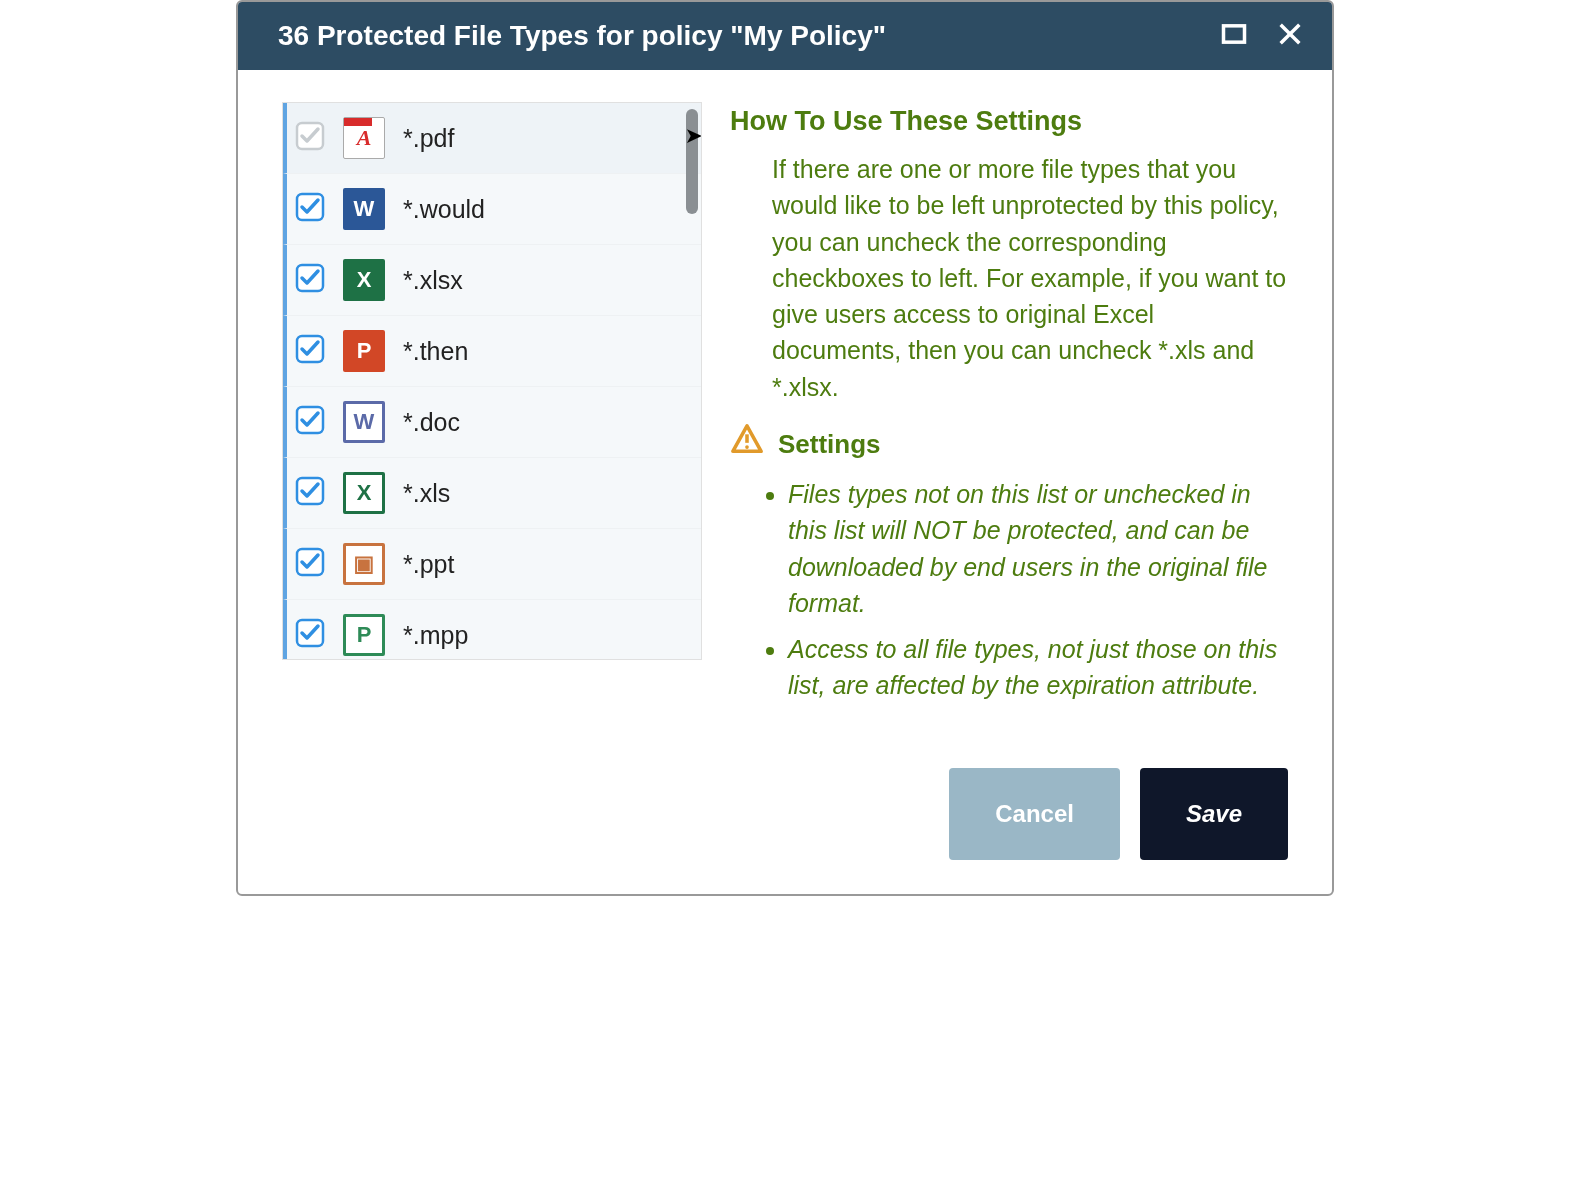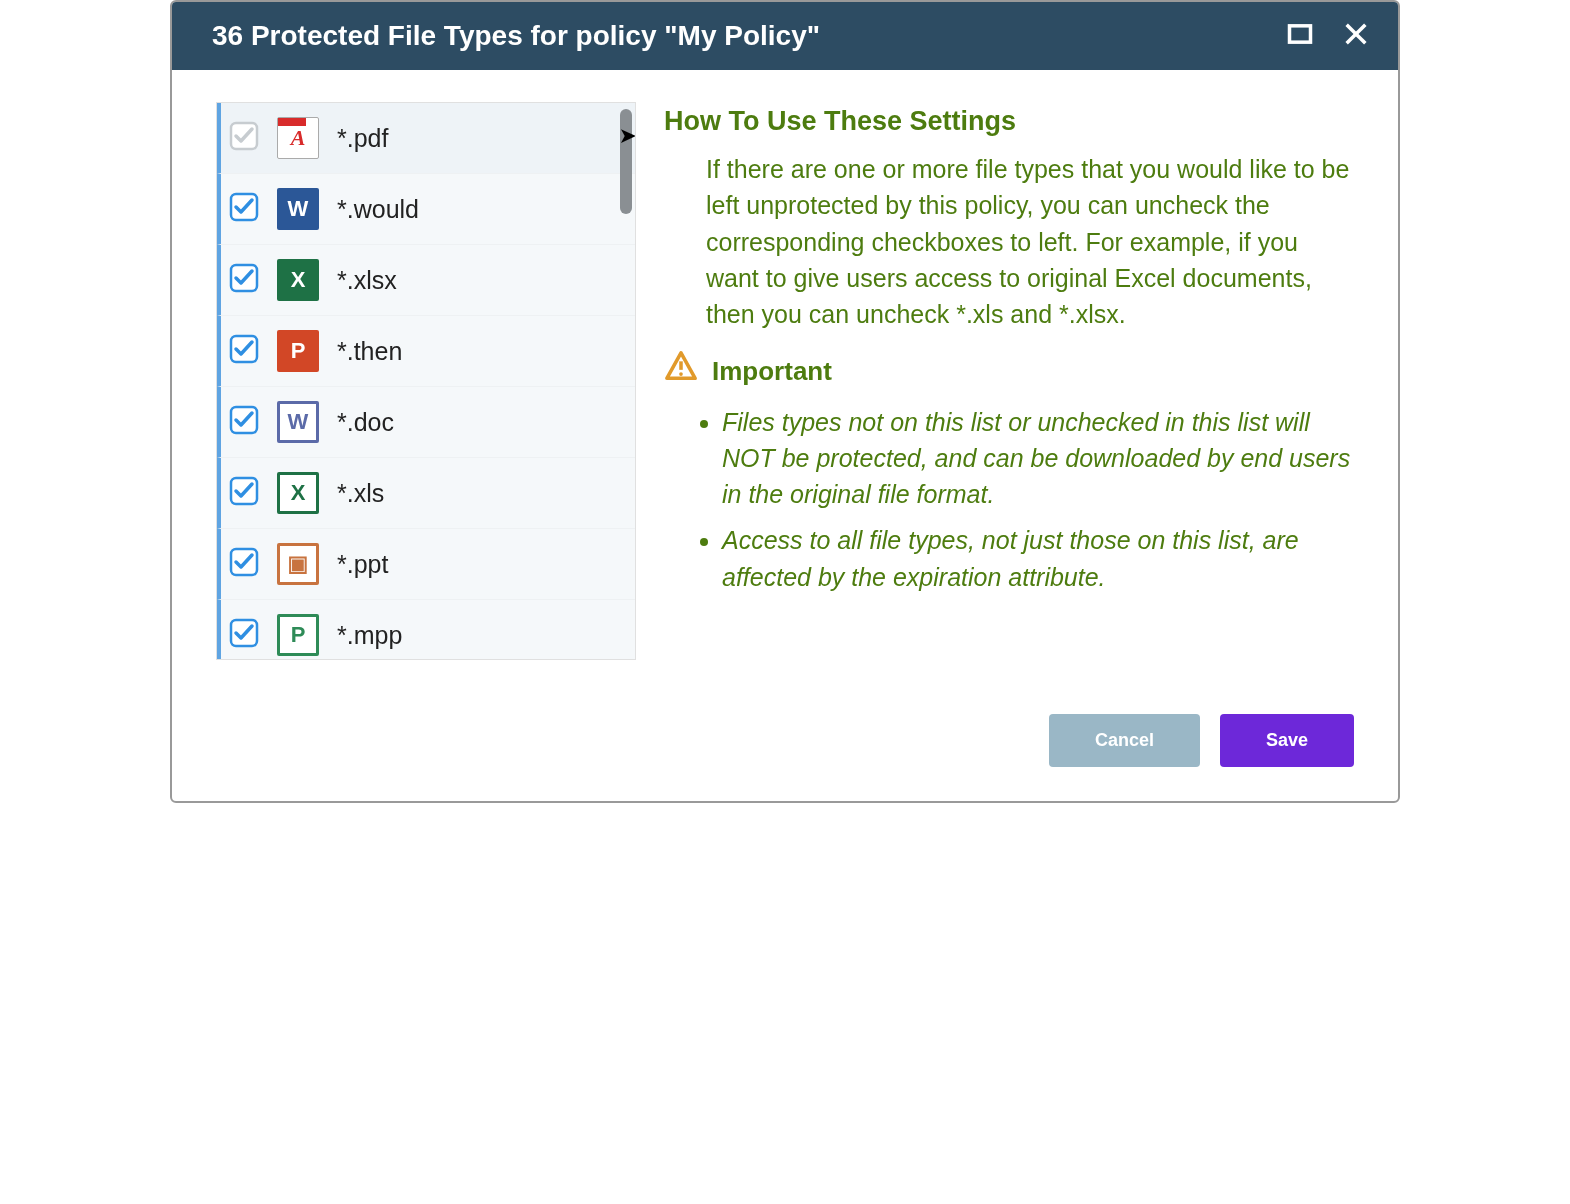--- a/index.html
+++ b/index.html
@@ -6,21 +6,21 @@
       margin: 0;
       padding: 0;
       box-sizing: border-box;
     }
     body {
       font-family: "Segoe UI", "Helvetica Neue", Arial, sans-serif;
       background: #fff;
       padding: 0;
     }
     .dialog {
-      width: 1230px;
+      width: 1098px;
       margin: 0 auto;
       border: 2px solid #999;
       border-radius: 6px;
       overflow: hidden;
       background: #fff;
     }
     .titlebar {
       background: #2d4c63;
       color: #fff;
       padding: 18px 28px 18px 40px;
@@ -187,30 +187,30 @@
     .important-list li {
       margin-bottom: 10px;
     }
     .footer {
       display: flex;
       justify-content: flex-end;
       gap: 20px;
       padding: 26px 44px 34px 44px;
     }
     .btn {
-      padding: 16px 46px;
-      font-size: 18px;
+      padding: 32px 46px;
+      font-size: 24px;
       font-weight: 600;
       border: none;
       border-radius: 4px;
       cursor: pointer;
       color: #fff;
     }
     .btn-cancel { background: #9ab7c6; }
-    .btn-save   { background: #6d28d9; }
+    .btn-save   { background: #0f172a; font-style: italic; }
   </style>
 </head>
 <body>
 
 <div class="dialog">
 
   <div class="titlebar">
     <div class="titlebar-title">36 Protected File Types for policy "My Policy"</div>
     <div class="titlebar-controls">
       <span>
@@ -323,21 +323,21 @@
         <h3>How To Use These Settings</h3>
         <p class="desc">If there are one or more file types that you would like to be left unprotected by this policy, you can uncheck the corresponding checkboxes to left. For example, if you want to give users access to original Excel documents, then you can uncheck *.xls and *.xlsx.</p>
         <div class="important-header">
           <span>
             <svg viewBox="0 0 24 24">
               <path d="M12 2 L22 20 L2 20 Z" fill="none" stroke="#e19a2b" stroke-width="2.5" stroke-linejoin="round"></path>
               <line x1="12" y1="8" x2="12" y2="14" stroke="#e19a2b" stroke-width="2.5"></line>
               <circle cx="12" cy="17" r="1.3" fill="#e19a2b"></circle>
             </svg>
           </span>
-          <span class="label">Important</span>
+          <span class="label">Settings</span>
         </div>
         <ul class="important-list" id="important-list">
             <li>Files types not on this list or unchecked in this list will NOT be protected, and can be downloaded by end users in the original file format.</li>
             <li>Access to all file types, not just those on this list, are affected by the expiration attribute.</li>
           </ul>
       </div>
 
     </div>
   </div>
 

